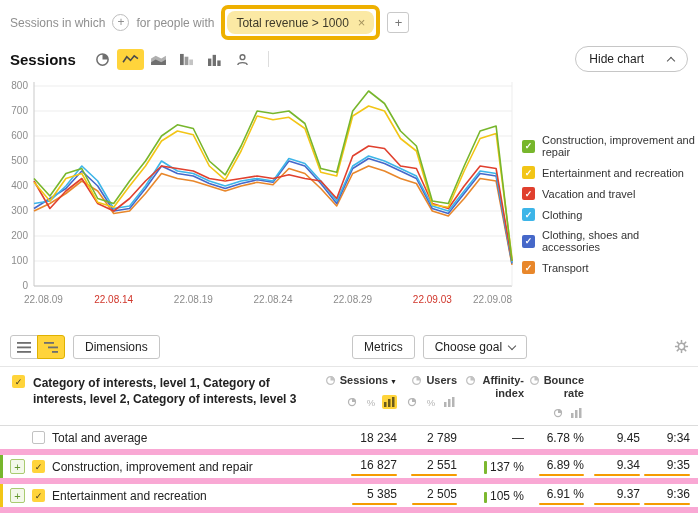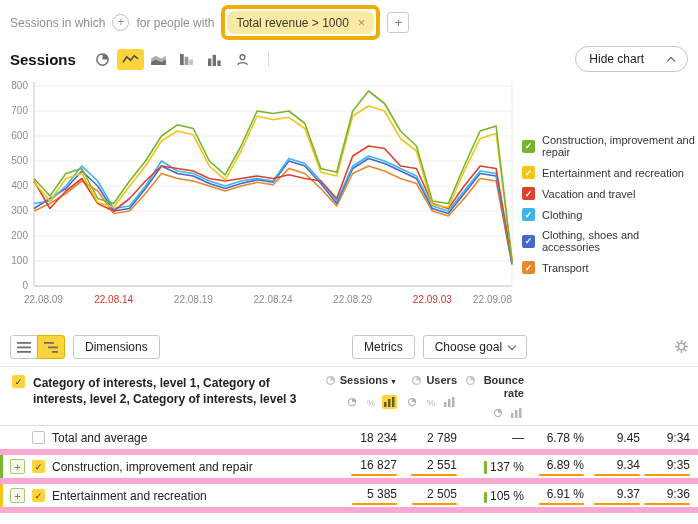--- a/index.html
+++ b/index.html
@@ -328,20 +328,30 @@
               </svg>
             </span>
           </div>
         </div>
         <div class="th">
           <div class="th-name">
             <span><svg width="11" height="11" viewBox="0 0 12 12">
                 <circle cx="6" cy="6" r="4.2" fill="none" stroke="#c2c2c2" stroke-width="1.4"></circle>
                 <path d="M6 6 L6 1.2 A4.8 4.8 0 0 1 10.8 6 Z" fill="#c2c2c2"></path>
               </svg></span>
+            <span>Affinity-index</span>
+          </div>
+          <div class="th-toggles"></div>
+        </div>
+        <div class="th">
+          <div class="th-name">
+            <span><svg width="11" height="11" viewBox="0 0 12 12">
+                <circle cx="6" cy="6" r="4.2" fill="none" stroke="#c2c2c2" stroke-width="1.4"></circle>
+                <path d="M6 6 L6 1.2 A4.8 4.8 0 0 1 10.8 6 Z" fill="#c2c2c2"></path>
+              </svg></span>
             <span>Bounce rate</span>
           </div>
           <div class="th-toggles">
             <span class="tgl">
               <svg width="10" height="10" viewBox="0 0 12 12">
                 <circle cx="6" cy="6" r="4.2" fill="none" stroke="currentColor" stroke-width="1.5"></circle>
                 <path d="M6 6 L6 1.2 A4.8 4.8 0 0 1 10.8 6 Z" fill="currentColor"></path>
               </svg>
             </span>
             <span class="tgl">

